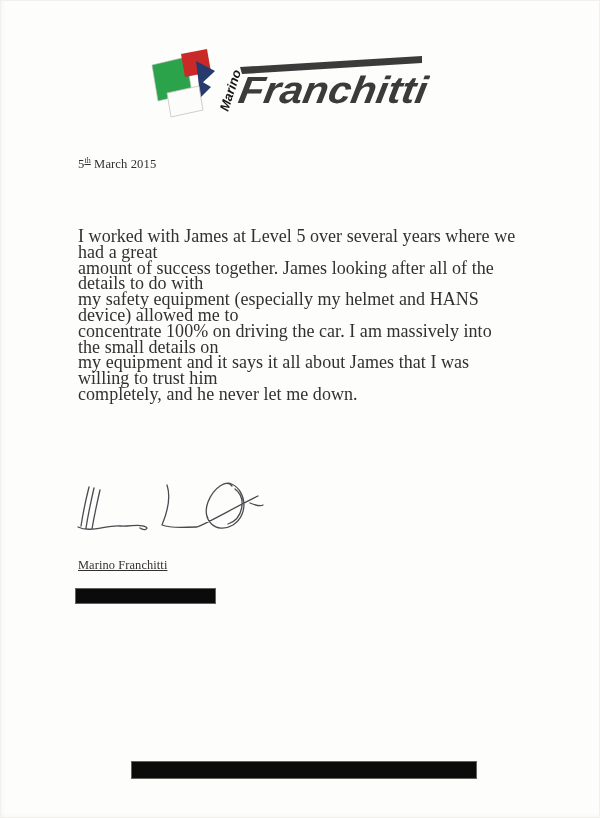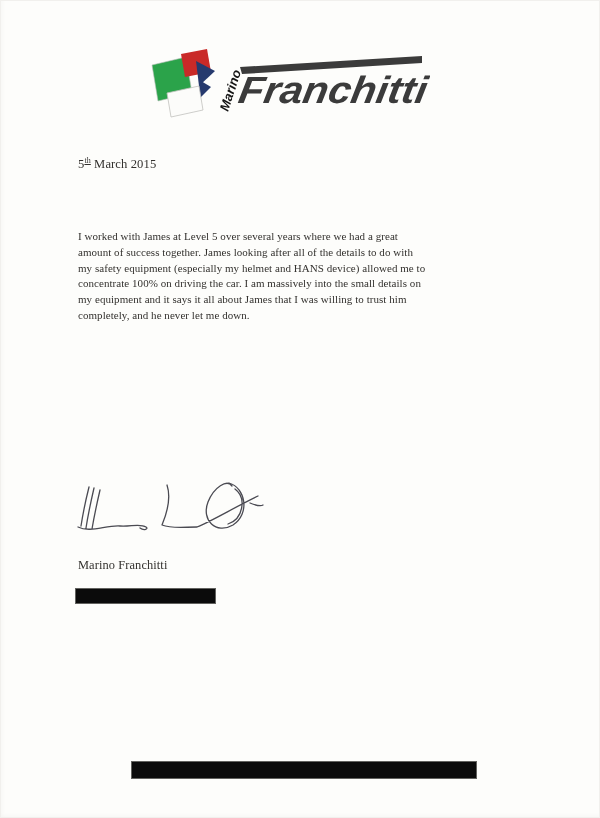--- a/index.html
+++ b/index.html
@@ -13,31 +13,31 @@
     color:#33312e;
   }
   .logo{position:absolute;left:140px;top:46px;width:290px;height:78px;}
   .date{
     position:absolute;left:78px;top:157px;
     font-size:12.6px;letter-spacing:0.1px;
   }
   .date sup{font-size:8px;vertical-align:super;line-height:0;text-decoration:underline;}
   .para{
     position:absolute;left:78px;width:440px;
-    font-size:11px;line-height:15.8px;letter-spacing:0.05px;
+    font-size:18px;line-height:15.8px;letter-spacing:0.05px;
     white-space:pre-line;
     font-family:Liberation Serif, serif;
   }
   .p1{top:229px;}
   .p2{top:343px;}
   .p3{top:412px;}
   .signature{position:absolute;left:70px;top:476px;width:195px;height:64px;}
   .sig-name{
     position:absolute;left:78px;top:558px;
-    font-size:12.4px;letter-spacing:0.1px;
+    font-size:12.4px;letter-spacing:0.1px;text-decoration:underline;
   }
   .redaction{position:absolute;background:#0b0b0b;border:1px solid #62625f;box-sizing:border-box;}
   .redaction-1{left:75px;top:588px;width:141px;height:16px;}
   .redaction-2{left:131px;top:761px;width:346px;height:18px;}
 </style>
 </head>
 <body>
 
 <div class="page">
 

